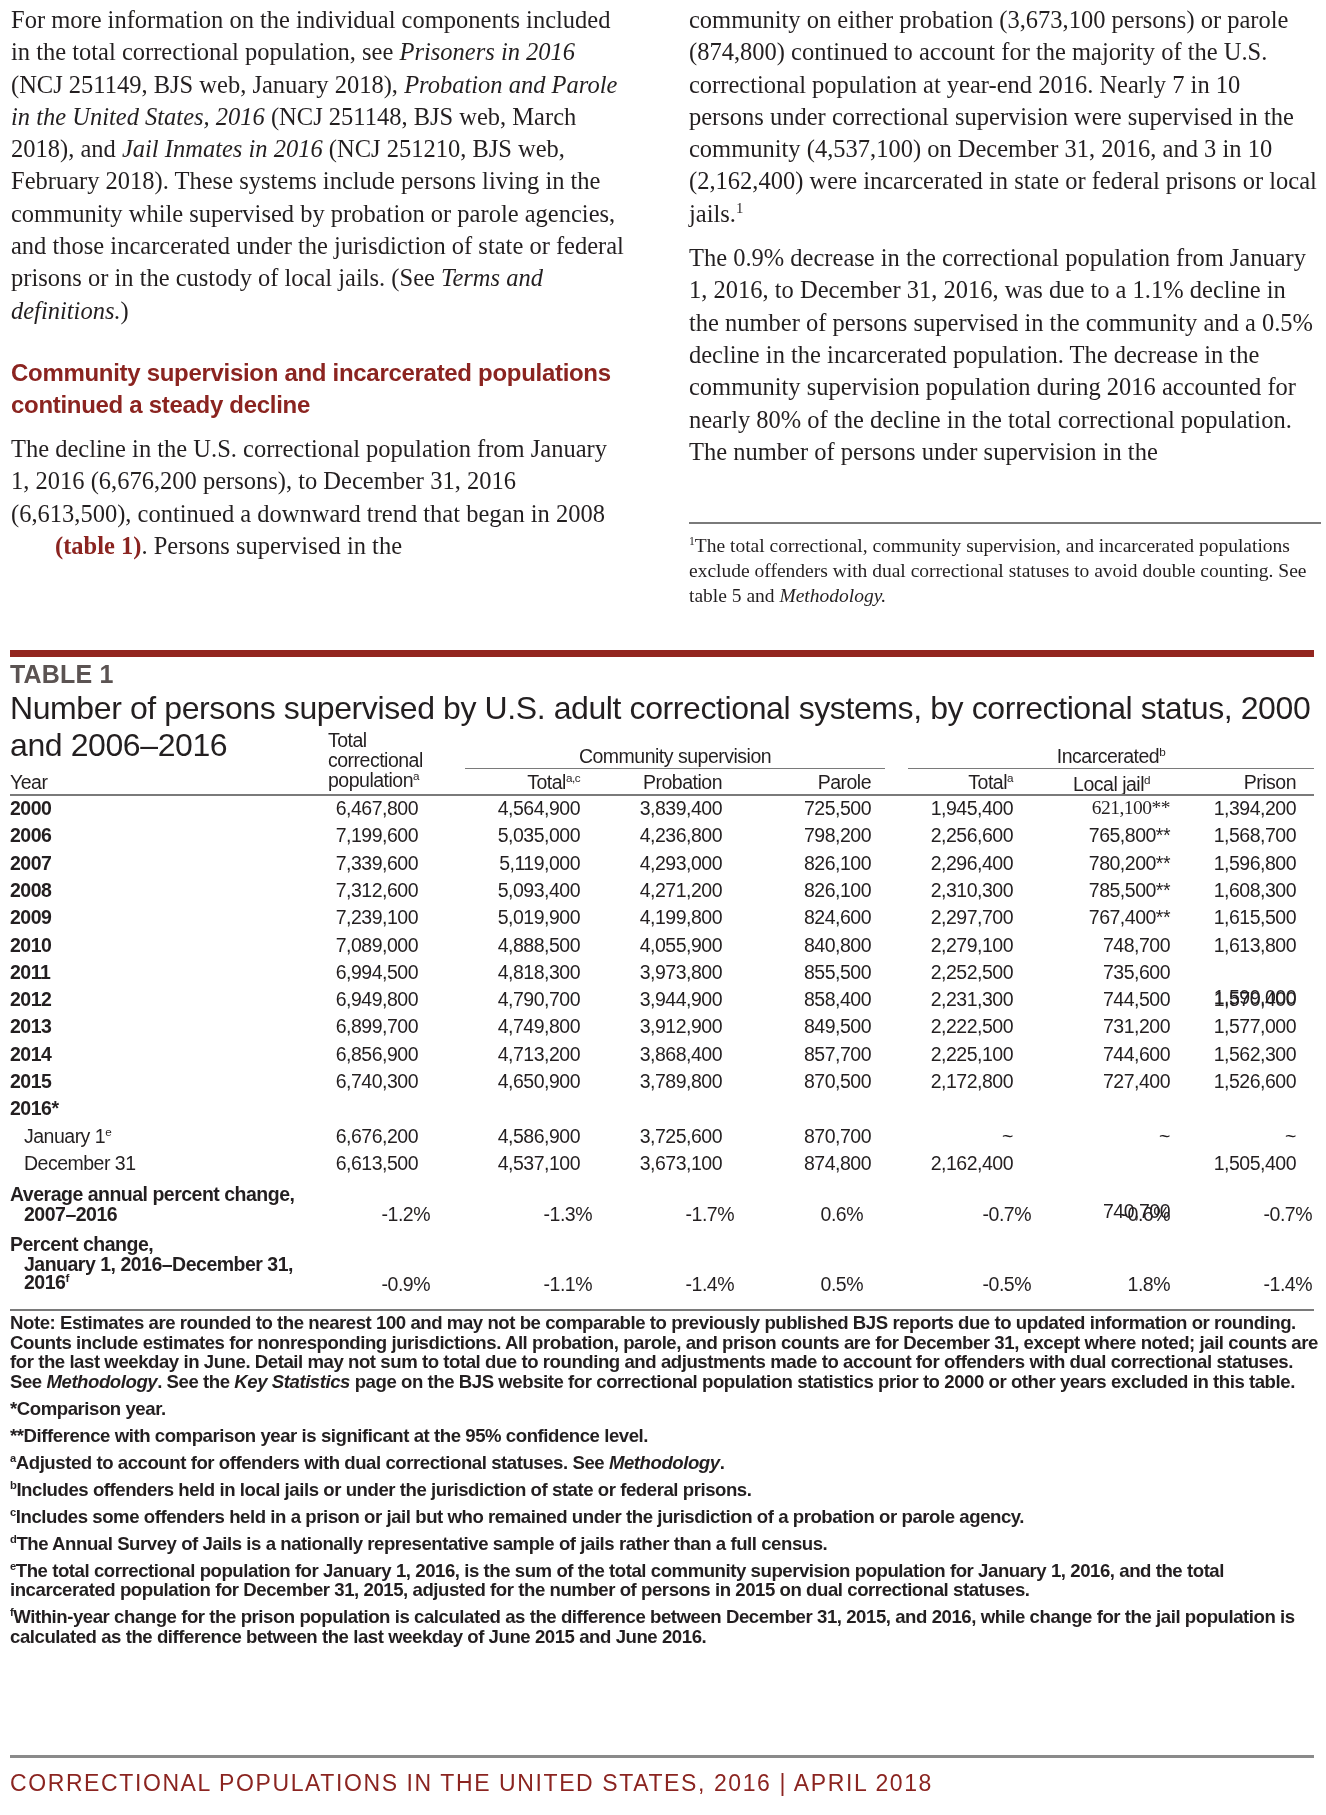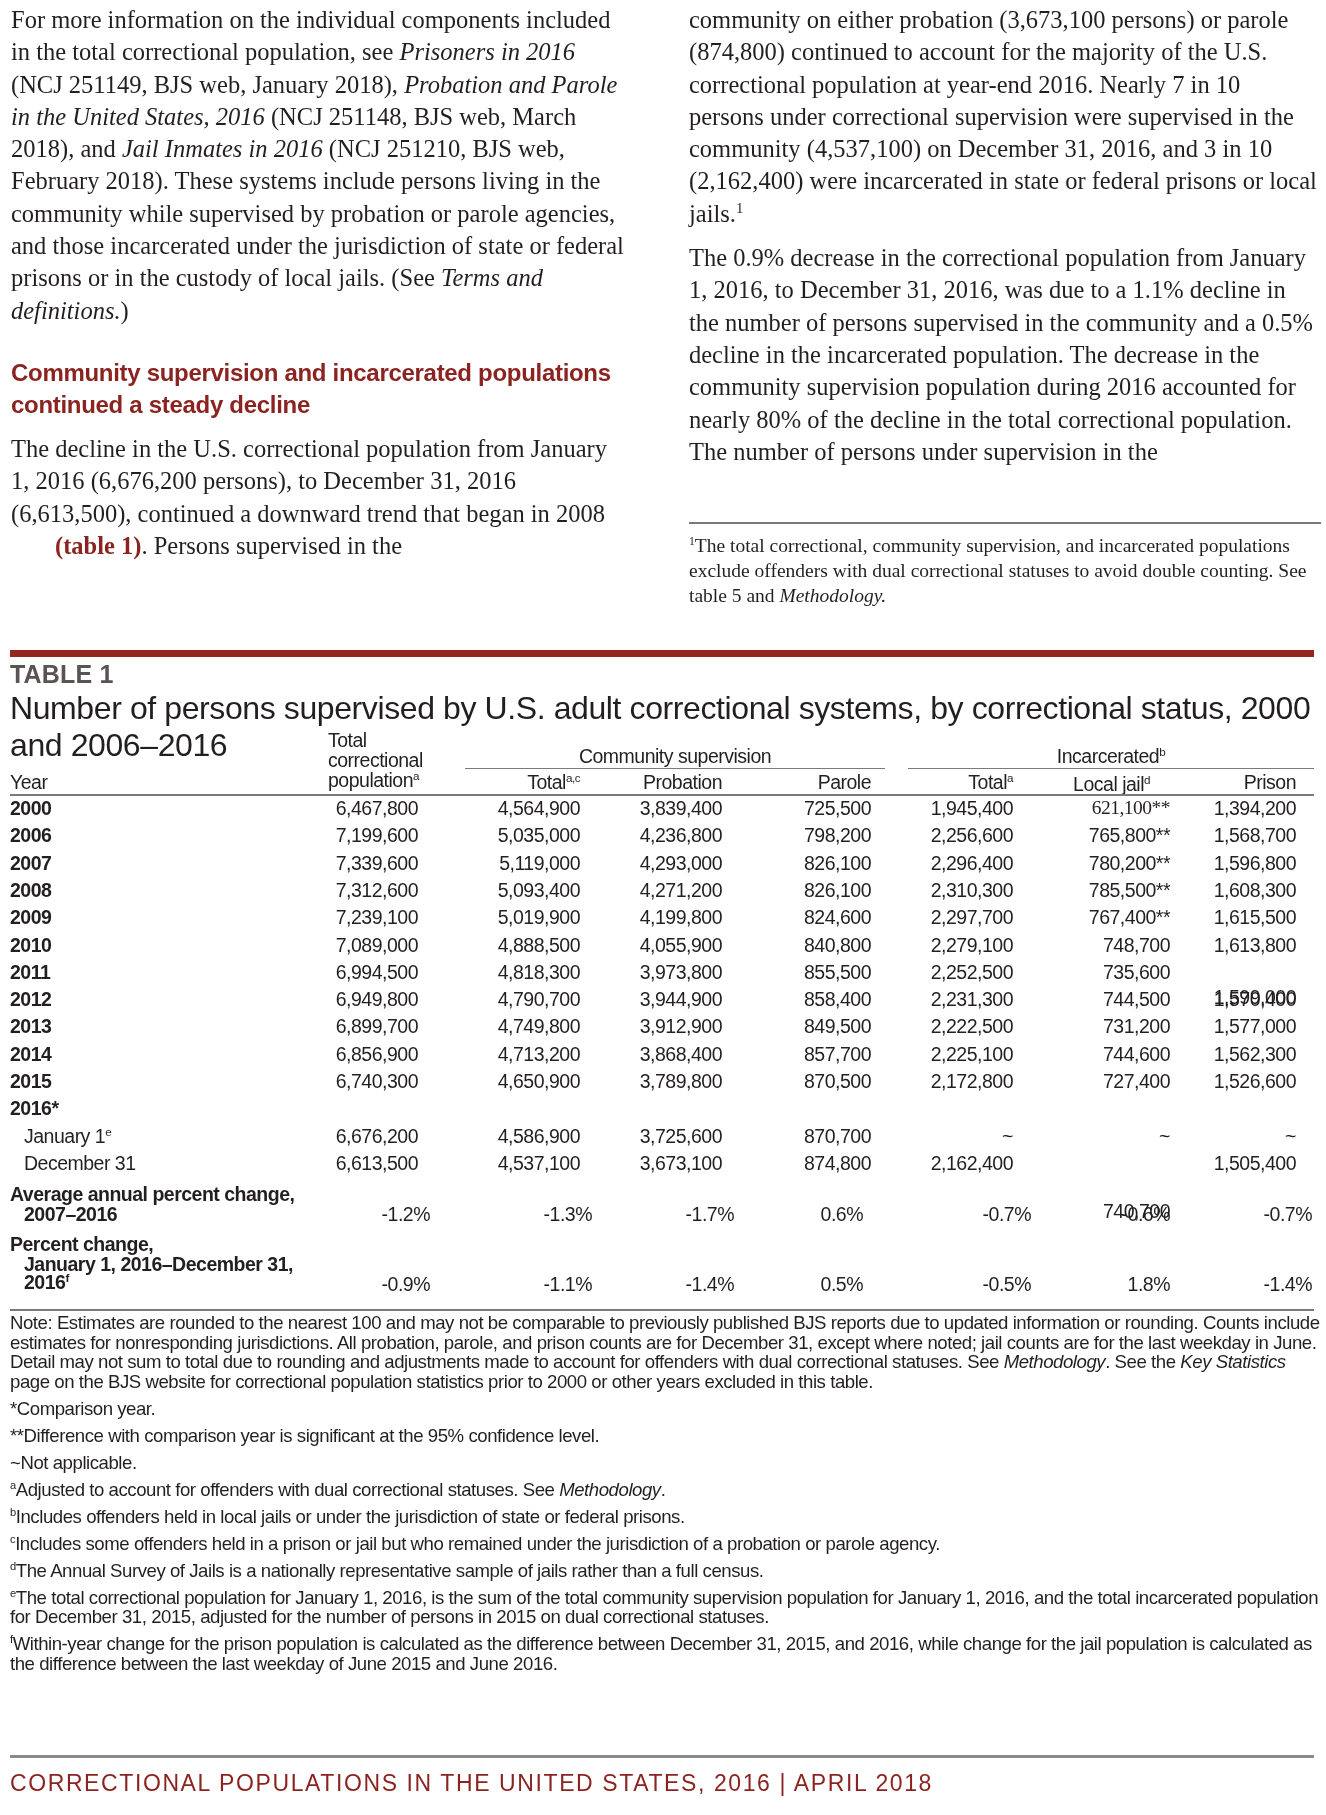--- a/index.html
+++ b/index.html
@@ -26,21 +26,21 @@
 
   .tbl { position: absolute; left: 0; top: 725px; width: 1326px; font-family: "Liberation Sans", "DejaVu Sans", sans-serif; font-size: 19.5px; letter-spacing: -0.5px; }
   .tbl .cell { position: absolute; white-space: nowrap; line-height: 22px; }
   .tbl .r { text-align: right; }
   .tbl .c { text-align: center; }
   .tbl .b { font-weight: bold; }
   .grp-line { position: absolute; height: 0; border-top: 1.5px solid #7a7a7a; }
   .hdr-line { position: absolute; left: 10px; width: 1304px; height: 0; border-top: 2px solid #7a7a7a; }
 
   .notes { position: absolute; left: 10px; width: 1310px; top: 1313px; font-family: "Liberation Sans", "DejaVu Sans", sans-serif; font-size: 18.6px; line-height: 19.5px; letter-spacing: -0.45px; color: #231f20; }
-  .notes p { margin: 0 0 7.5px 0; }
+  .notes p { margin: 0 0 7.5px 0; font-weight: bold; }
   .notes i { font-style: italic; }
   .bottom-rule { position: absolute; left: 10px; width: 1304px; top: 1755px; height: 0; border-top: 3px solid #8a8a8a; }
   .footer { position: absolute; left: 10px; top: 1770px; font-family: "Liberation Sans", "DejaVu Sans", sans-serif; font-size: 23px; color: #8b2420; letter-spacing: 1.6px; }
 </style>
 </head>
 <body>
 
 <div class="col col-left serif">
   <p><span>For more information on the individual components included in the total correctional population, see </span><i>Prisoners in 2016</i><span> (NCJ  251149, BJS web, January 2018), </span><i>Probation and Parole in the United States, 2016</i><span> (NCJ 251148, BJS web, March 2018), and </span><i>Jail Inmates in 2016</i><span> (NCJ 251210, BJS web, February 2018). These systems include persons living in the community while supervised by probation or parole agencies, and those incarcerated under the jurisdiction of state or federal prisons or in the custody of local jails. (See </span><i>Terms and definitions.</i><span>)</span></p>
   <p class="heading">Community supervision and incarcerated populations continued a steady decline</p>
@@ -236,21 +236,20 @@
       </div>
     </div>
 
   <div class="hdr-line" style="top:584px;"></div>
 </div>
 
 <div class="notes">
   <p><span>Note: Estimates are rounded to the nearest 100 and may not be comparable to previously published BJS reports due to updated information or rounding. Counts include estimates for nonresponding jurisdictions. All probation, parole, and prison counts are for December 31, except where noted; jail counts are for the last weekday in June. Detail may not sum to total due to rounding and adjustments made to account for offenders with dual correctional statuses. See </span><i>Methodology</i><span>. See the </span><i>Key Statistics</i><span> page on the BJS website for correctional population statistics prior to 2000 or other years excluded in this table.</span></p>
   <p>*Comparison year.</p>
   <p>**Difference with comparison year is significant at the 95% confidence level.</p>
-  <p>~Not applicable.</p>
   <p><span class="sup">a</span><span>Adjusted to account for offenders with dual correctional statuses. See </span><i>Methodology</i><span>.</span></p>
   <p><span class="sup">b</span><span>Includes offenders held in local jails or under the jurisdiction of state or federal prisons.</span></p>
   <p><span class="sup">c</span><span>Includes some offenders held in a prison or jail but who remained under the jurisdiction of a probation or parole agency.</span></p>
   <p><span class="sup">d</span><span>The Annual Survey of Jails is a nationally representative sample of jails rather than a full census.</span></p>
   <p><span class="sup">e</span><span>The total correctional population for January 1, 2016, is the sum of the total community supervision population for January 1, 2016, and the total incarcerated population for December 31, 2015, adjusted for the number of persons in 2015 on dual correctional statuses.</span></p>
   <p><span class="sup">f</span><span>Within-year change for the prison population is calculated as the difference between December 31, 2015, and 2016, while change for the jail population is calculated as the difference between the last weekday of June 2015 and June 2016.</span></p>
 </div>
 <div class="bottom-rule"></div>
 <div class="footer">CORRECTIONAL POPULATIONS IN THE UNITED STATES, 2016 | APRIL 2018</div>
 

